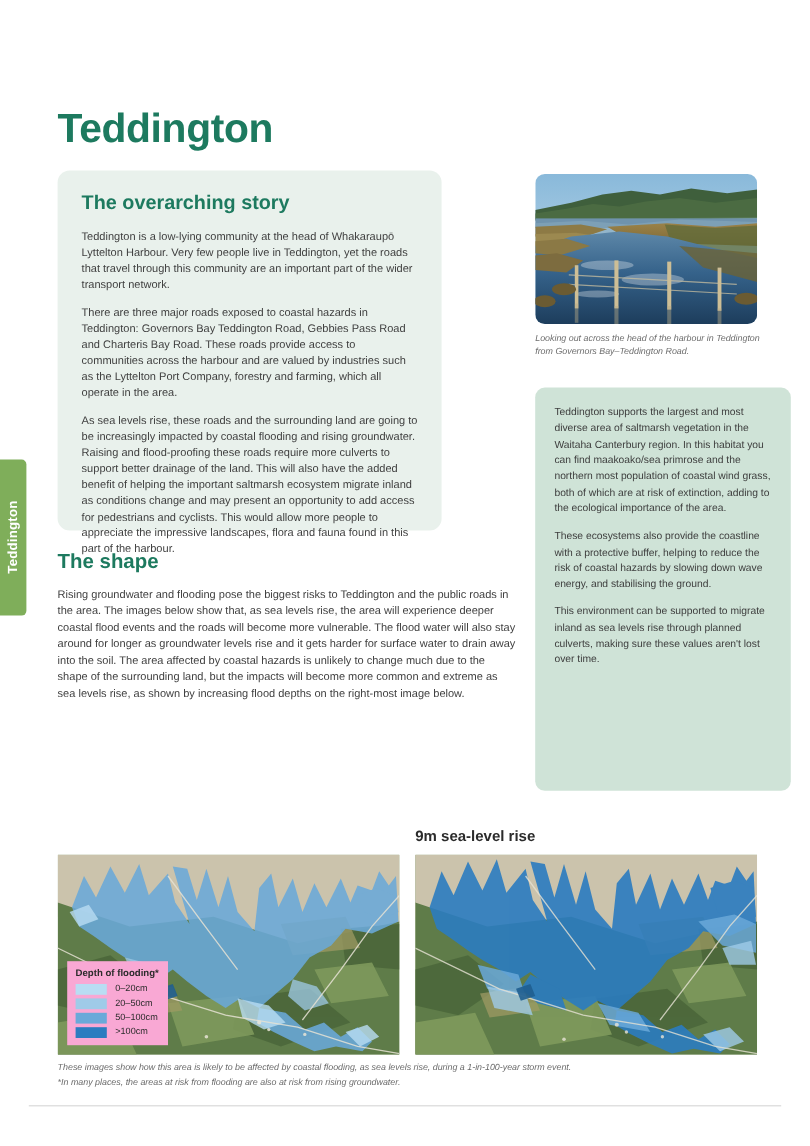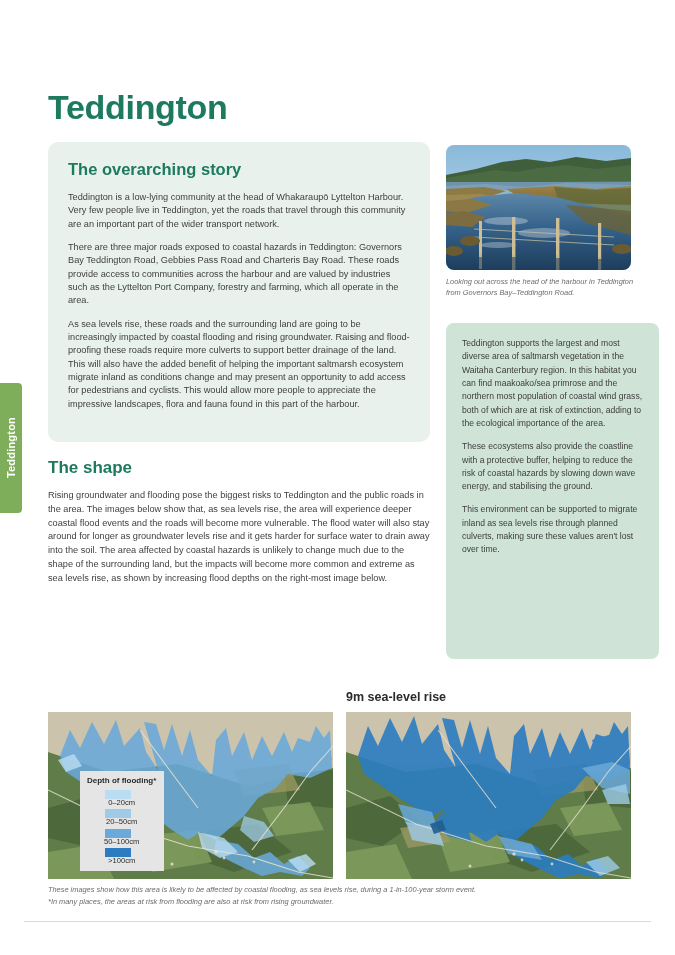--- a/index.html
+++ b/index.html
@@ -28,21 +28,21 @@
 
   
   .page-title {
     position:absolute; left:48px; top:88px;
     font-size:34px; font-weight:bold; color:#1d7a5f; letter-spacing:-.3px;
   }
 
   
   .story-panel {
     position:absolute; left:48px; top:142px;
-    width:382px; height:300px;
+    width:320px; height:300px;
     background:#e9f1ec; border-radius:10px;
     box-sizing:border-box; padding:18px 20px 0 20px;
   }
   .panel-heading {
     font-size:16.5px; font-weight:bold; color:#1d7a5f; margin:0 0 12px 0;
   }
   .body-p {
     font-size:9.2px; line-height:1.45; margin:0 0 10px 0; color:#3f3f3f;
   }
   .body-p:last-child { margin-bottom:0; }
@@ -89,25 +89,25 @@
   .map-label.right { left:346px; top:690px; }
 
   .map-box { position:absolute; top:712px; width:285px; height:167px; overflow:hidden; }
   .map-box.left  { left:48px; }
   .map-box.right { left:346px; }
   .map-box svg { display:block; width:100%; height:100%; }
 
   
   .legend {
     position:absolute; left:8px; bottom:8px;
-    background:#e5e5e5; padding:6px 8px 6px 7px;
-    font-size:7.6px; color:#2b2b2b; line-height:1;margin-left:24px;
+    background:#f9a8d4; padding:6px 8px 6px 7px;
+    font-size:7.6px; color:#2b2b2b; line-height:1;
   }
   .legend-title { font-weight:bold; font-size:8px; margin-bottom:5px; }
-  .legend-row { display:flex; align-items:center; margin-bottom:3px;flex-direction:column; }
+  .legend-row { display:flex; align-items:flex-start; margin-bottom:3px; }
   .legend-row:last-child { margin-bottom:0; }
   .legend-swatch { width:26px; height:9px; margin-right:7px; display:block; }
   .legend-text { font-size:7.6px; }
 
   
   .map-caption {
     position:absolute; left:48px; top:884px; width:560px;
     font-size:7.4px; font-style:italic; line-height:1.6; color:#6b6b6b;
   }
   .footer-rule {

